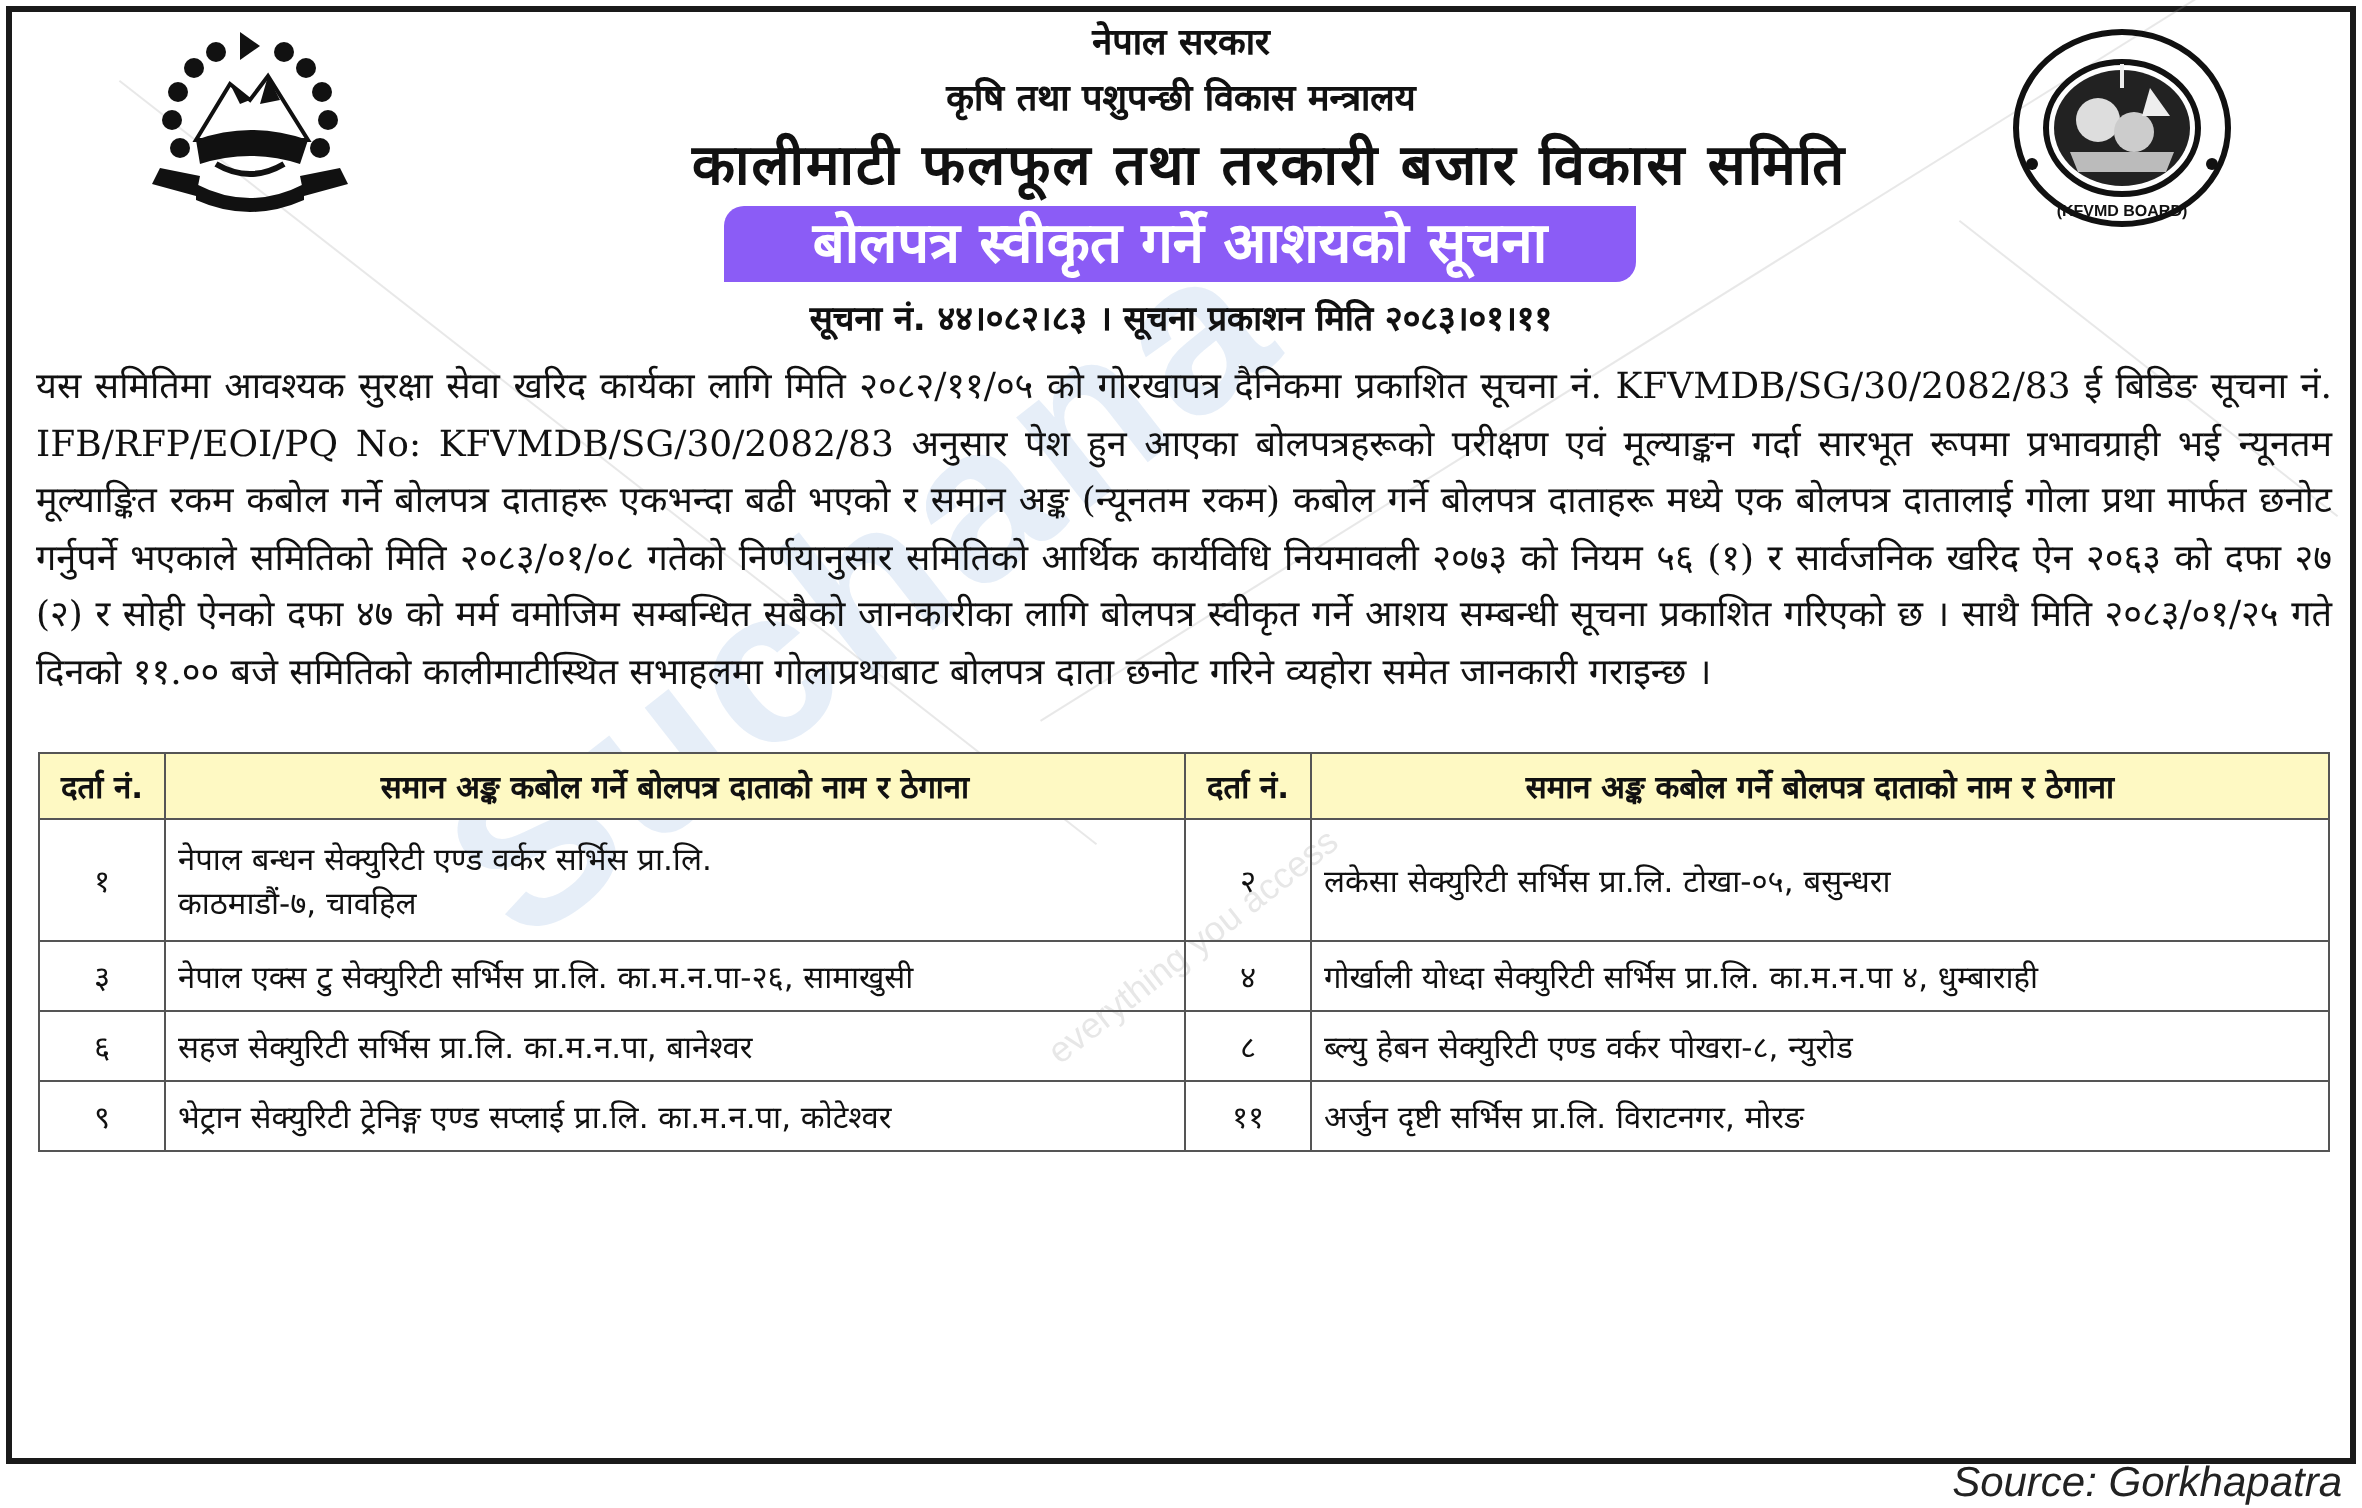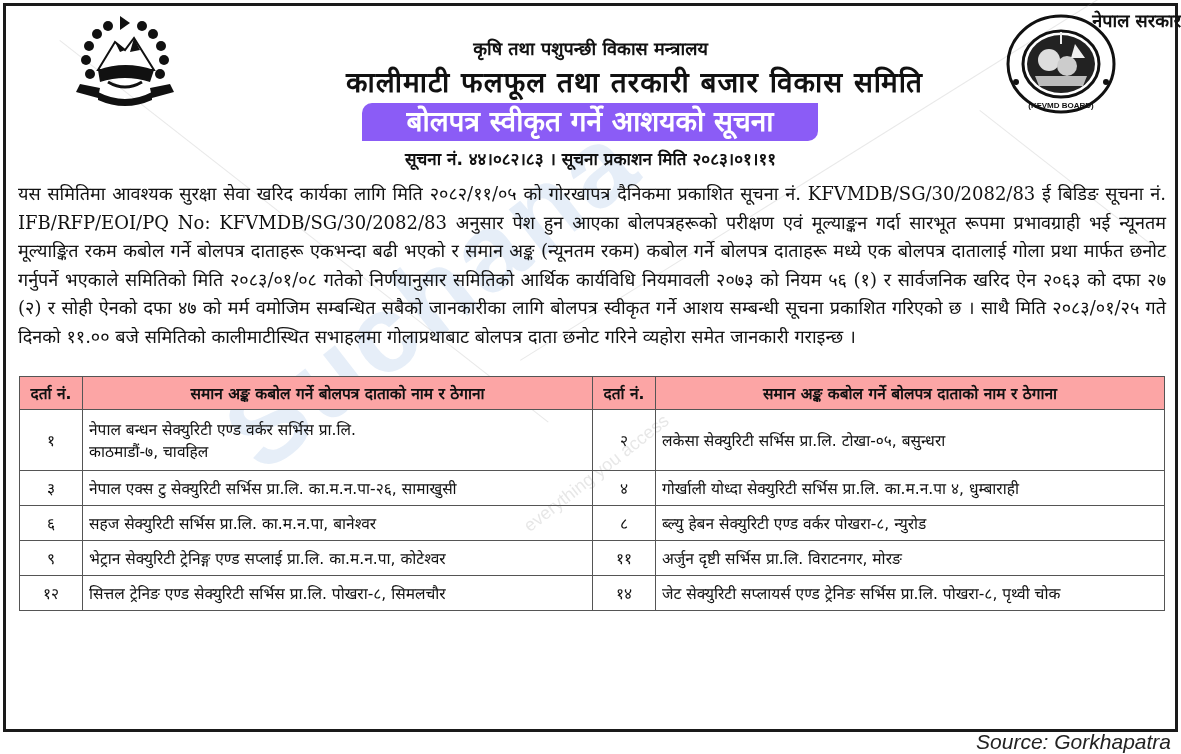--- a/index.html
+++ b/index.html
@@ -19,37 +19,37 @@
             transform-origin: left top; }
   .wm-line { position: absolute; height: 1px; background: rgba(150,150,150,0.22); transform-origin: left top; }
 
   
   .logo { position: absolute; }
   .logo-left { left: 70px; top: 12px; width: 110px; height: 100px; }
   .logo-right { left: 1005px; top: 14px; width: 112px; height: 100px; }
 
   
   .hdr { position: absolute; left: 0; width: 1181px; text-align: center; }
-  .hdr-gov { top: 8px; font-size: 18px; font-weight: bold; text-align: right; }
+  .hdr-gov { top: 8px; font-size: 18px; font-weight: bold; }
   .hdr-ministry { top: 36px; font-size: 18px; font-weight: bold; }
   .hdr-committee { top: 62px; font-size: 28px; font-weight: bold; letter-spacing: 1px; padding-left: 44px; }
   .title-bar { position: absolute; left: 362px; top: 103px; width: 456px; height: 38px;
                background: #8b5cf6; border-radius: 10px 0 10px 0; color: #fff;
                font-size: 28px; font-weight: bold; line-height: 38px; text-align: center; }
   .hdr-ref { top: 147px; font-size: 17px; font-weight: bold; }
 
   
   .para { position: absolute; left: 18px; top: 180px; width: 1148px; font-family: "DejaVu Serif", "Liberation Serif", serif;
           font-size: 18px; line-height: 28.6px; text-align: justify; text-align-last: left; }
 
   
   .tbl { position: absolute; left: 19px; top: 376px; width: 1146px; border-collapse: collapse;
          font-size: 15.5px; }
   .tbl th, .tbl td { border: 1px solid #555; padding: 0 6px; }
-  .tbl th { background: #fca5a5; height: 32px; font-weight: bold; text-align: center; font-size: 15.5px; }
+  .tbl th { background: #fef9c3; height: 32px; font-weight: bold; text-align: center; font-size: 15.5px; }
   .tbl td { height: 34px; }
   .tbl td.no { text-align: center; width: 50px; }
   .tbl td.name { text-align: left; }
   .tbl tr.tall td { height: 60px; }
   .tbl col.c-no { width: 62px; }
   .tbl col.c-name1 { width: 510px; }
   .tbl col.c-no2 { width: 62px; }
 
   .source { position: absolute; right: 10px; top: 730px; font-family: "Liberation Sans", sans-serif;
             font-style: italic; font-size: 21px; color: #222; }
@@ -151,22 +151,16 @@
       <td class="name">सहज सेक्युरिटी सर्भिस प्रा.लि. का.म.न.पा, बानेश्वर</td>
       <td class="no">८</td>
       <td class="name">ब्ल्यु हेबन सेक्युरिटी एण्ड वर्कर पोखरा-८, न्युरोड</td>
     </tr>
     <tr>
       <td class="no">९</td>
       <td class="name">भेट्रान सेक्युरिटी ट्रेनिङ्ग एण्ड सप्लाई प्रा.लि. का.म.न.पा, कोटेश्वर</td>
       <td class="no">११</td>
       <td class="name">अर्जुन दृष्टी सर्भिस प्रा.लि. विराटनगर, मोरङ</td>
     </tr>
-    <tr>
-      <td class="no">१२</td>
-      <td class="name">सित्तल ट्रेनिङ एण्ड सेक्युरिटी सर्भिस प्रा.लि. पोखरा-८, सिमलचौर</td>
-      <td class="no">१४</td>
-      <td class="name">जेट सेक्युरिटी सप्लायर्स एण्ड ट्रेनिङ सर्भिस प्रा.लि. पोखरा-८, पृथ्वी चोक</td>
-    </tr>
   </tbody>
 </table>
 
 <div class="source">Source: Gorkhapatra</div>
 
 </body></html>

